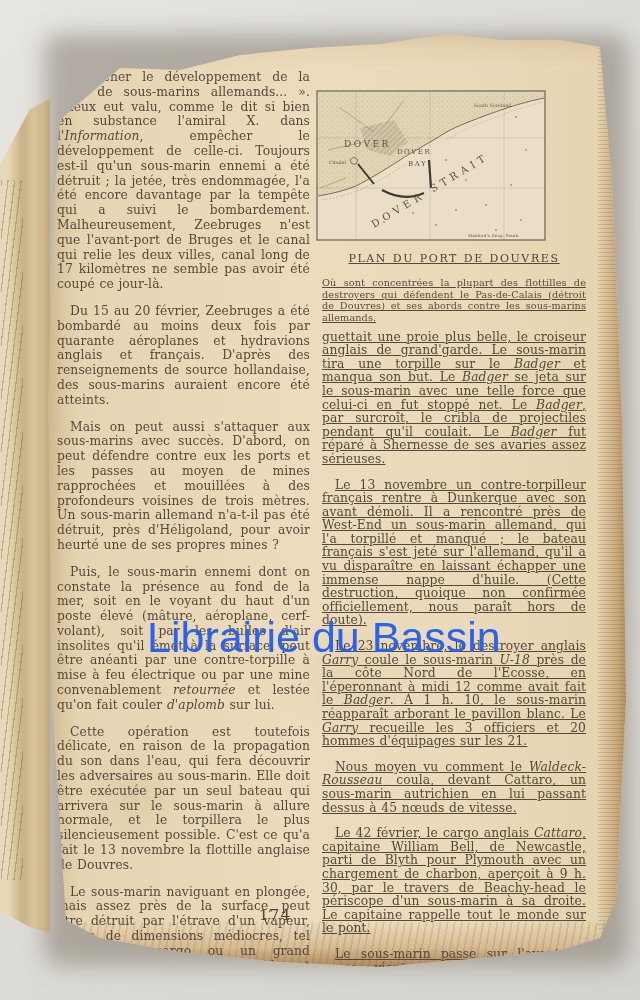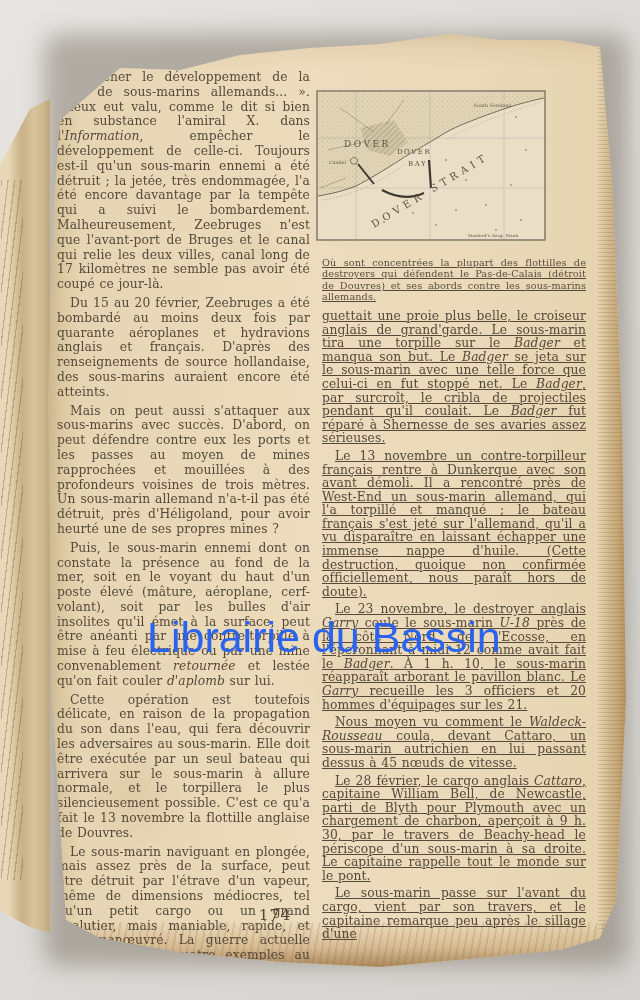--- a/index.html
+++ b/index.html
@@ -46,21 +46,21 @@
     background:
       repeating-linear-gradient(100deg,rgba(120,85,45,.15) 0 2px,transparent 2px 7px),
       linear-gradient(to top,#a98457,rgba(190,150,100,.45) 45%,transparent);}
   
   .col{position:absolute;color:#56493a;text-align:justify;
     font-size:12.3px;letter-spacing:.1px;word-spacing:.6px;}
   .col-left{left:11px;top:44px;width:253px;line-height:14.8px;}
   .col-right{left:276px;top:64px;width:264px;line-height:13.6px;text-decoration:underline;}
   .para{margin:0;text-indent:13px;}
   .para:first-child{text-indent:0;}
-  .col-left .para + .para, .col-right .para + .para{margin-top:4px;}
+  .col-left .para + .para, .col-right .para + .para{margin-top:12px;}
   
   .figure{margin:0 0 7px 0;}
   .map-wrap{width:230px;margin-left:-6px;}
   .cap-title{margin-top:7px;text-align:center;font-size:11px;letter-spacing:1.6px;color:#4e4335;white-space:nowrap;}
   .cap-text{margin-top:12px;font-size:9.7px;line-height:11.6px;text-align:justify;color:#5a4d3d;word-spacing:.4px;}
   .page-number{position:absolute;left:184px;top:880px;width:90px;text-align:center;
     font-size:15.5px;color:#4f4436;letter-spacing:1px;}
   
   .watermark{
     position:absolute;left:147px;top:615px;width:500px;height:50px;
@@ -160,28 +160,29 @@
           <text x="13" y="74" font-size="4.5">Citadel</text>
           <text x="81" y="64" font-size="7" letter-spacing="1.5">DOVER</text>
           <text x="92" y="76" font-size="7" letter-spacing="1.5">BAY</text>
           <text font-size="10" letter-spacing="4.5" fill="#655c4b" transform="translate(58 138) rotate(-31)">DOVER STRAIT</text>
           <text x="158" y="17" font-size="4.5">South Foreland</text>
           <text x="152" y="147" font-size="4">Stanford's Geog. Estab.</text>
 
           <rect x="1" y="1" width="228" height="149" fill="none" stroke="#6a6152" stroke-width="1.2"></rect>
         </svg>
       </div>
+      <div class="cap-title">PLAN DU PORT DE DOUVRES</div>
       <div class="cap-text">Où sont concentrées la plupart des flottilles de destroyers qui défendent le Pas-de-Calais (détroit de Douvres) et ses abords contre les sous-marins allemands.</div>
     </div>
     <div>
         <p class="para"><span>guettait une proie plus belle, le croiseur anglais de grand'garde. Le sous-marin tira une torpille sur le </span><i>Badger</i><span> et manqua son but. Le </span><i>Badger</i><span> se jeta sur le sous-marin avec une telle force que celui-ci en fut stoppé net. Le </span><i>Badger</i><span>, par surcroît, le cribla de projectiles pendant qu'il coulait. Le </span><i>Badger</i><span> fut réparé à Shernesse de ses avaries assez sérieuses.</span></p>
         <p class="para"><span>Le 13 novembre un contre-torpilleur français rentre à Dunkerque avec son avant démoli. Il a rencontré près de West-End un sous-marin allemand, qui l'a torpillé et manqué ; le bateau français s'est jeté sur l'allemand, qu'il a vu disparaître en laissant échapper une immense nappe d'huile. (Cette destruction, quoique non confirmée officiellement, nous paraît hors de doute).</span></p>
         <p class="para"><span>Le 23 novembre, le destroyer anglais </span><i>Garry</i><span> coule le sous-marin </span><i>U-18</i><span> près de la côte Nord de l'Ecosse, en l'éperonnant à midi 12 comme avait fait le </span><i>Badger</i><span>. À 1 h. 10, le sous-marin réapparaît arborant le pavillon blanc. Le </span><i>Garry</i><span> recueille les 3 officiers et 20 hommes d'équipages sur les 21.</span></p>
         <p class="para"><span>Nous moyen vu comment le </span><i>Waldeck-Rousseau</i><span> coula, devant Cattaro, un sous-marin autrichien en lui passant dessus à 45 nœuds de vitesse.</span></p>
-        <p class="para"><span>Le 28 février, le cargo anglais </span><i>Cattaro</i><span>, capitaine William Bell, de Newcastle, parti de Blyth pour Plymouth avec un chargement de charbon, aperçoit à 9 h. 30, par le travers de Beachy-head le périscope d'un sous-marin à sa droite. Le capitaine rappelle tout le monde sur le pont.</span></p>
+        <p class="para"><span>Le 42 février, le cargo anglais </span><i>Cattaro</i><span>, capitaine William Bell, de Newcastle, parti de Blyth pour Plymouth avec un chargement de charbon, aperçoit à 9 h. 30, par le travers de Beachy-head le périscope d'un sous-marin à sa droite. Le capitaine rappelle tout le monde sur le pont.</span></p>
         <p class="para"><span>Le sous-marin passe sur l'avant du cargo, vient par son travers, et le capitaine remarque peu après le sillage d'une</span></p>
       </div>
   </div>
 
   <div class="page-number">174</div>
 </div>
 
 <div class="watermark" style="color: rgb(42, 100, 238);">Librairie du Bassin</div>
 
 </body></html>

